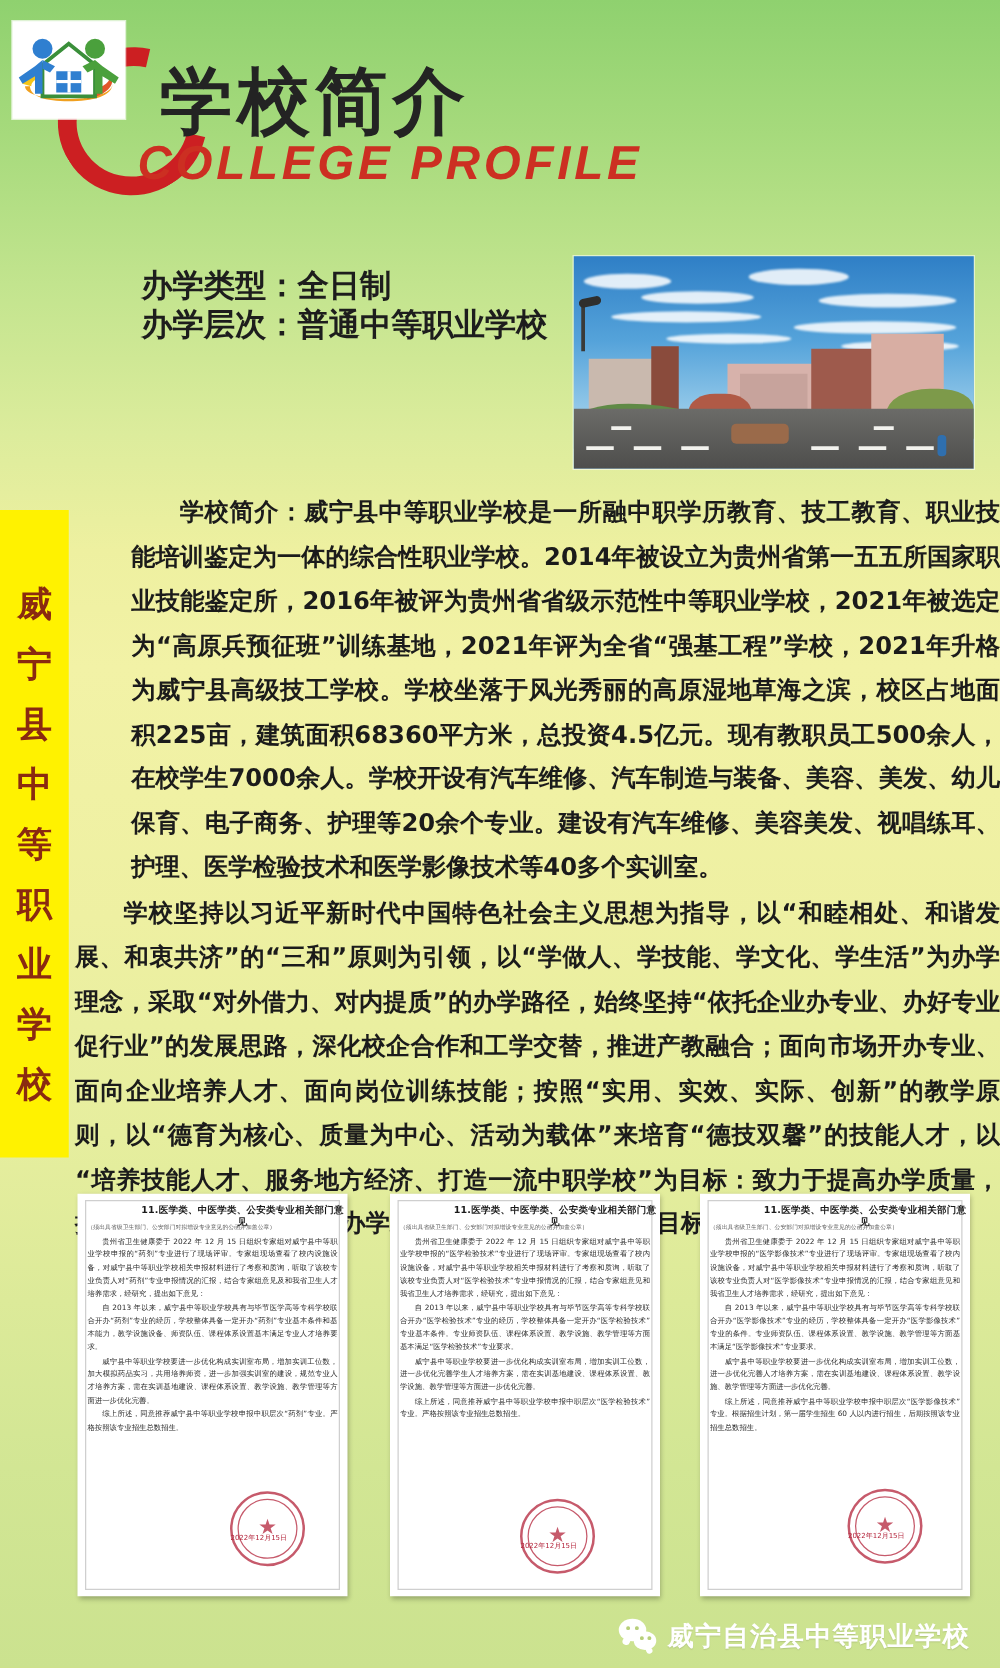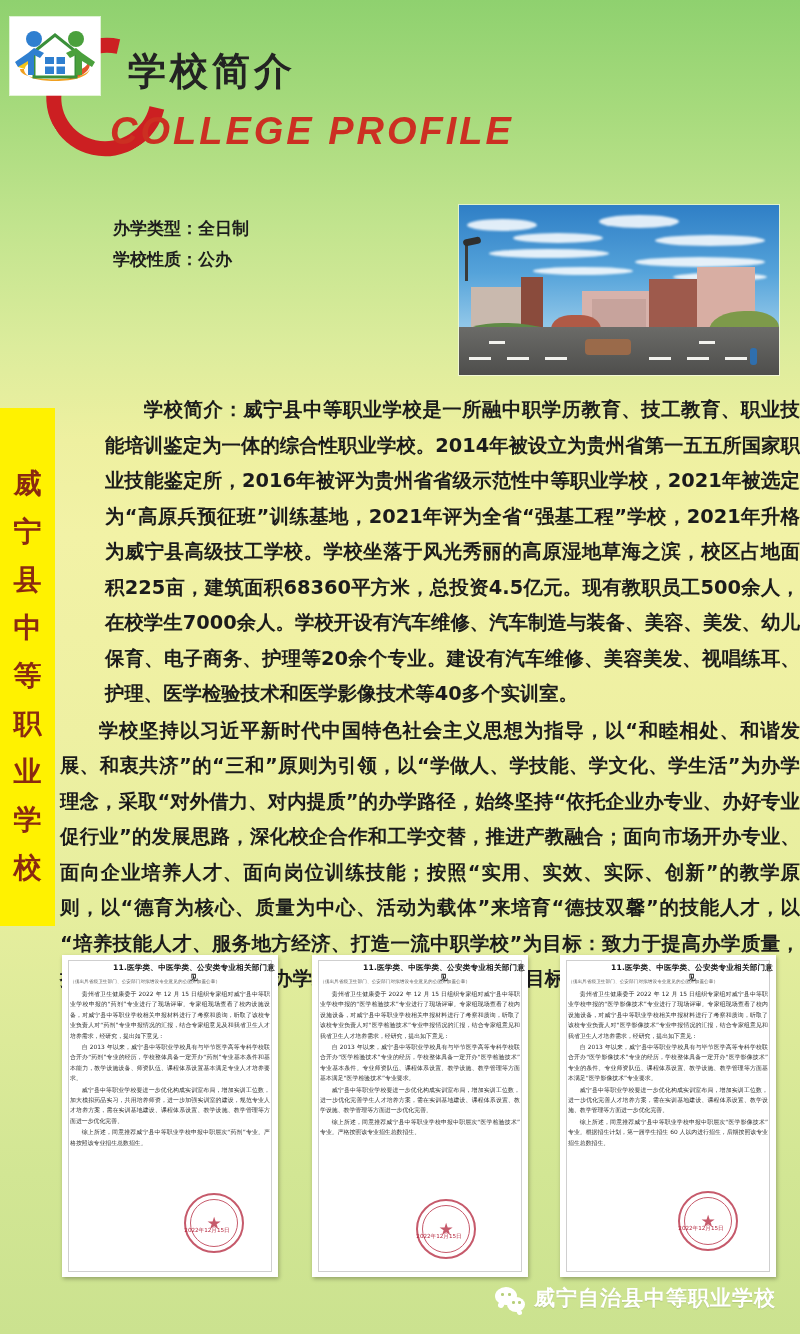--- a/index.html
+++ b/index.html
@@ -32,35 +32,35 @@
   }
   .big-c{
     position:absolute;left:46px;top:38px;width:120px;height:118px;
     border:15px solid #cc1f22;border-radius:50%;
     border-right-color:transparent;
     transform:rotate(-32deg);
     box-sizing:border-box;
   }
   .title-cn{
     position:absolute;left:128px;top:52px;
-    font-size:38px;font-weight:700;color:#232323;
+    font-size:58px;font-weight:700;color:#232323;
     letter-spacing:4px;line-height:1;
     font-family:"DejaVu Sans","Liberation Sans",sans-serif;
   }
   .title-en{
     position:absolute;left:110px;top:112px;
     font-size:38px;font-weight:700;color:#cc2f22;
     letter-spacing:3px;line-height:1;
     font-family:"Liberation Sans",sans-serif;
     font-style:italic;
   }
   
   .info{
     position:absolute;left:113px;top:213px;width:340px;
-    font-size:17px;color:#1d1d1d;line-height:31px;font-weight:700;
+    font-size:25px;color:#1d1d1d;line-height:31px;font-weight:700;
   }
   .info-row{white-space:nowrap;}
   
   .photo{
     position:absolute;left:459px;top:205px;width:320px;height:170px;
     overflow:hidden;background:#5fa8d8;
     box-shadow:0 0 0 1px rgba(255,255,255,.55);
   }
   .sky{position:absolute;inset:0;background:linear-gradient(180deg,#2f7fc6 0%,#55a3da 40%,#8fc6e8 70%,#bcdcee 100%);}
   .cloud{position:absolute;background:rgba(255,255,255,.85);border-radius:50%;filter:blur(1px);}
@@ -144,21 +144,21 @@
   .doc.d1 .seal-date{left:110px;top:272px;}
   .doc.d2 .seal{left:104px;top:244px;}
   .doc.d2 .seal-date{left:92px;top:278px;}
   .doc.d3 .seal{left:118px;top:236px;}
   .doc.d3 .seal-date{left:106px;top:270px;}
   
   .footer{
     position:absolute;left:0;bottom:18px;width:800px;height:36px;
   }
   .wechat-row{
-    position:absolute;right:24px;top:4px;display:flex;align-items:flex-end;gap:9px;
+    position:absolute;right:24px;top:15px;display:flex;align-items:flex-start;gap:9px;
   }
   .wechat-icon{position:relative;width:30px;height:25px;}
   .wechat-icon .b1{
     position:absolute;left:0;top:0;width:22px;height:18px;
     background:#ffffff;border-radius:50%;
   }
   .wechat-icon .b1:after{
     content:"";position:absolute;left:3px;bottom:-3px;width:6px;height:6px;
     background:#ffffff;border-radius:50% 0 50% 50%;transform:rotate(20deg);
   }
@@ -209,21 +209,21 @@
 
     <div class="title-cn">学校简介</div>
     <div class="title-en">COLLEGE  PROFILE</div>
   </div>
 
   <div class="info">
     <div class="info-row">
       <span>办学类型：</span><span>全日制</span>
     </div>
     <div class="info-row">
-      <span>学校性质：</span><span>公办</span>
+      <span>办学层次：</span><span>普通中等职业学校</span>
     </div>
   </div>
 
   <div class="photo">
     <div class="sky"></div>
     <div class="cloud" style="left:8px;top:14px;width:70px;height:12px;"></div>
     <div class="cloud" style="left:54px;top:28px;width:90px;height:10px;"></div>
     <div class="cloud" style="left:140px;top:10px;width:80px;height:13px;"></div>
     <div class="cloud" style="left:196px;top:30px;width:110px;height:11px;"></div>
     <div class="cloud" style="left:30px;top:44px;width:120px;height:9px;"></div>

